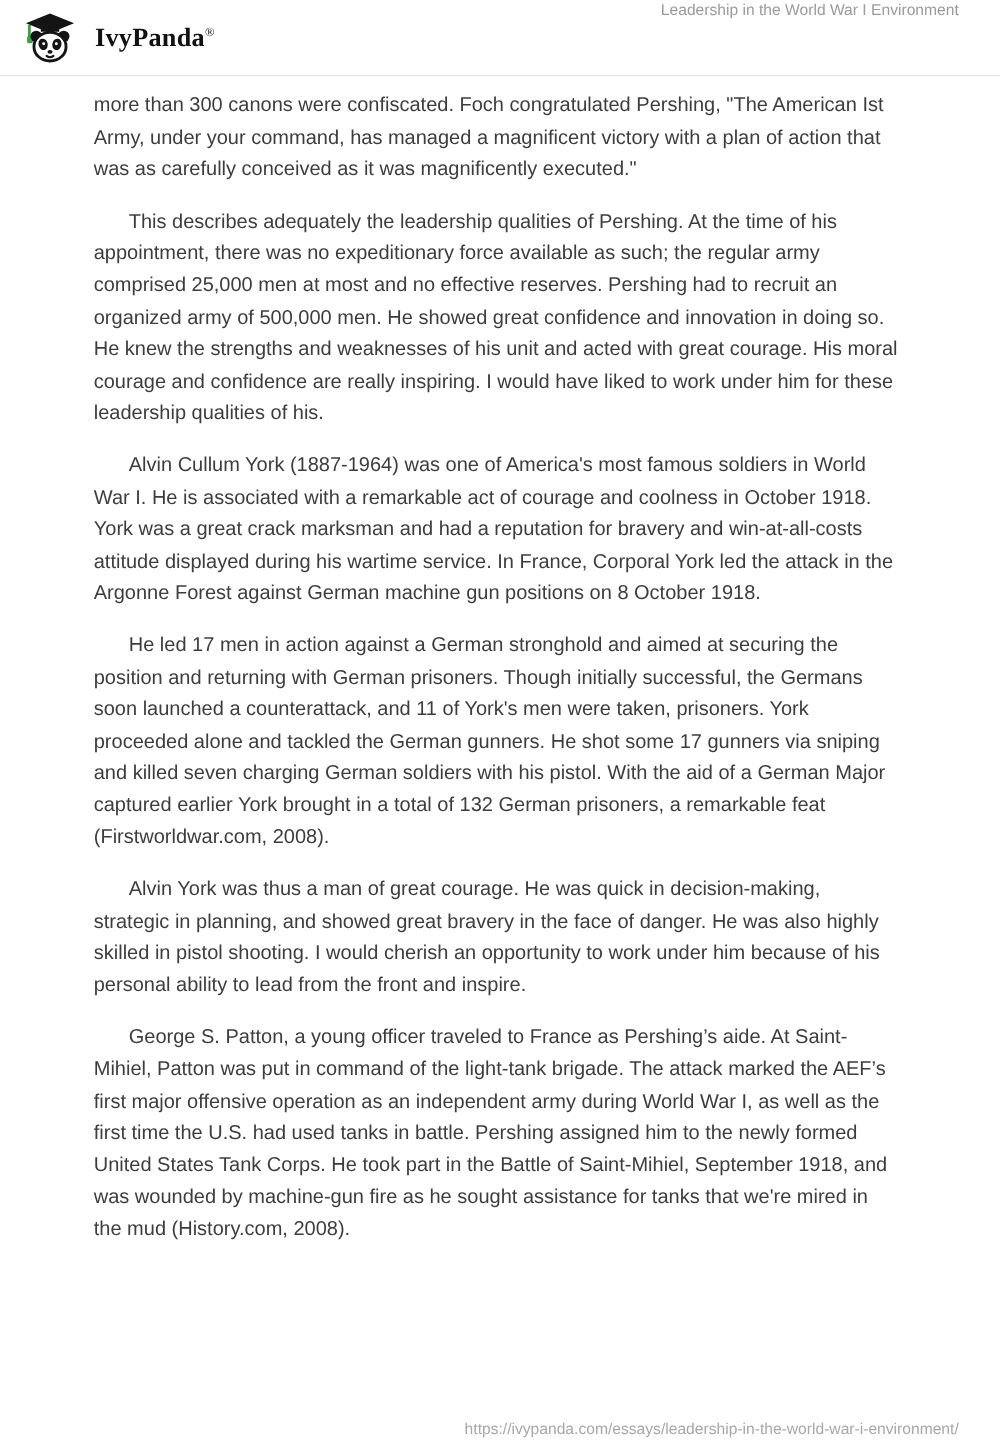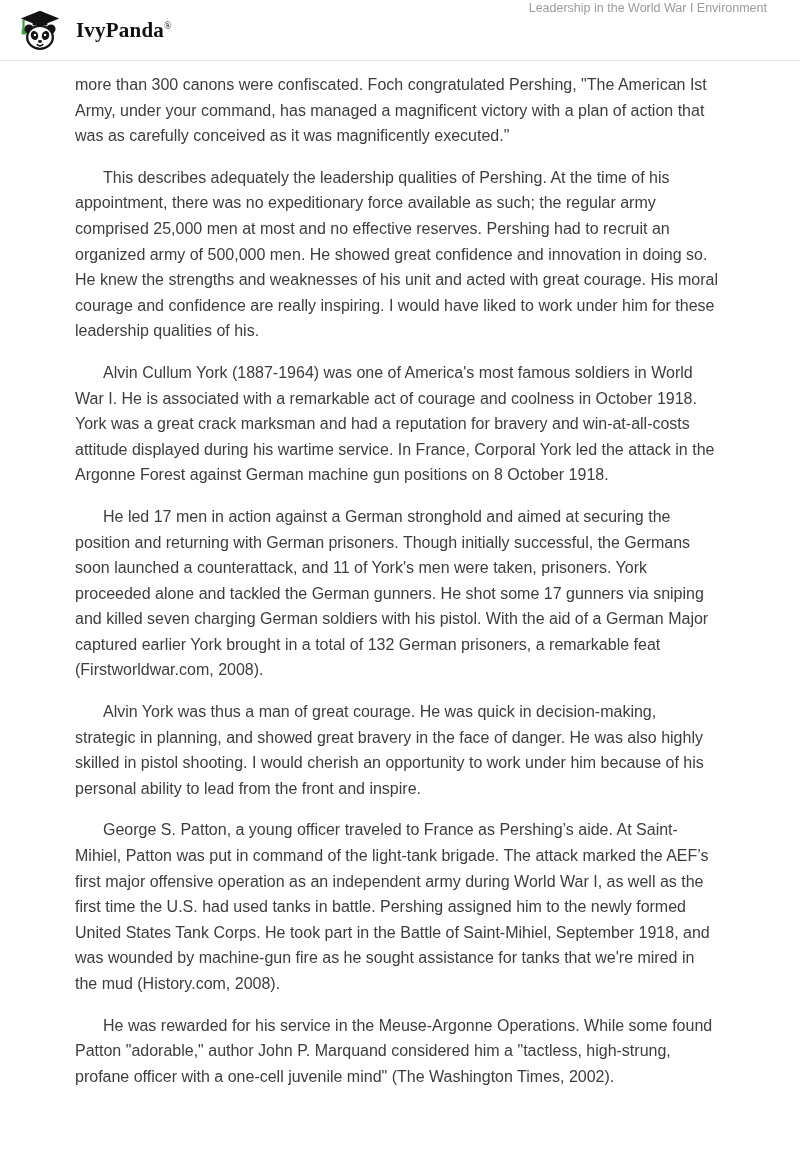--- a/index.html
+++ b/index.html
@@ -134,17 +134,19 @@
     <div class="doc-title">Leadership in the World War I Environment</div>
   </header>
 
   <main class="essay">
     <p>more than 300 canons were confiscated. Foch congratulated Pershing, "The American Ist Army, under your command, has managed a magnificent victory with a plan of action that was as carefully conceived as it was magnificently executed."</p>
     <p class="indent">This describes adequately the leadership qualities of Pershing. At the time of his appointment, there was no expeditionary force available as such; the regular army comprised 25,000 men at most and no effective reserves. Pershing had to recruit an organized army of 500,000 men. He showed great confidence and innovation in doing so. He knew the strengths and weaknesses of his unit and acted with great courage. His moral courage and confidence are really inspiring. I would have liked to work under him for these leadership qualities of his.</p>
     <p class="indent">Alvin Cullum York (1887-1964) was one of America's most famous soldiers in World War I. He is associated with a remarkable act of courage and coolness in October 1918. York was a great crack marksman and had a reputation for bravery and win-at-all-costs attitude displayed during his wartime service. In France, Corporal York led the attack in the Argonne Forest against German machine gun positions on 8 October 1918.</p>
     <p class="indent">He led 17 men in action against a German stronghold and aimed at securing the position and returning with German prisoners. Though initially successful, the Germans soon launched a counterattack, and 11 of York's men were taken, prisoners. York proceeded alone and tackled the German gunners. He shot some 17 gunners via sniping and killed seven charging German soldiers with his pistol. With the aid of a German Major captured earlier York brought in a total of 132 German prisoners, a remarkable feat (Firstworldwar.com, 2008).</p>
     <p class="indent">Alvin York was thus a man of great courage. He was quick in decision-making, strategic in planning, and showed great bravery in the face of danger. He was also highly skilled in pistol shooting. I would cherish an opportunity to work under him because of his personal ability to lead from the front and inspire.</p>
     <p class="indent">George S. Patton, a young officer traveled to France as Pershing’s aide. At Saint-Mihiel, Patton was put in command of the light-tank brigade. The attack marked the AEF’s first major offensive operation as an independent army during World War I, as well as the first time the U.S. had used tanks in battle. Pershing assigned him to the newly formed United States Tank Corps. He took part in the Battle of Saint-Mihiel, September 1918, and was wounded by machine-gun fire as he sought assistance for tanks that we're mired in the mud (History.com, 2008).</p>
-    <p class="indent">He was rewarded for his service in the Meuse-Argonne Operations. While some found Patton "adorable," author John P. Marquand considered him a "tactless, high-strung, profane officer with a one-cell juvenile mind" (The Washington Times, 2002).</p>
   </main>
 
+  <footer class="footer">
+    <a class="url">https://ivypanda.com/essays/leadership-in-the-world-war-i-environment/</a>
+  </footer>
 
 </div>
 
 </body></html>

